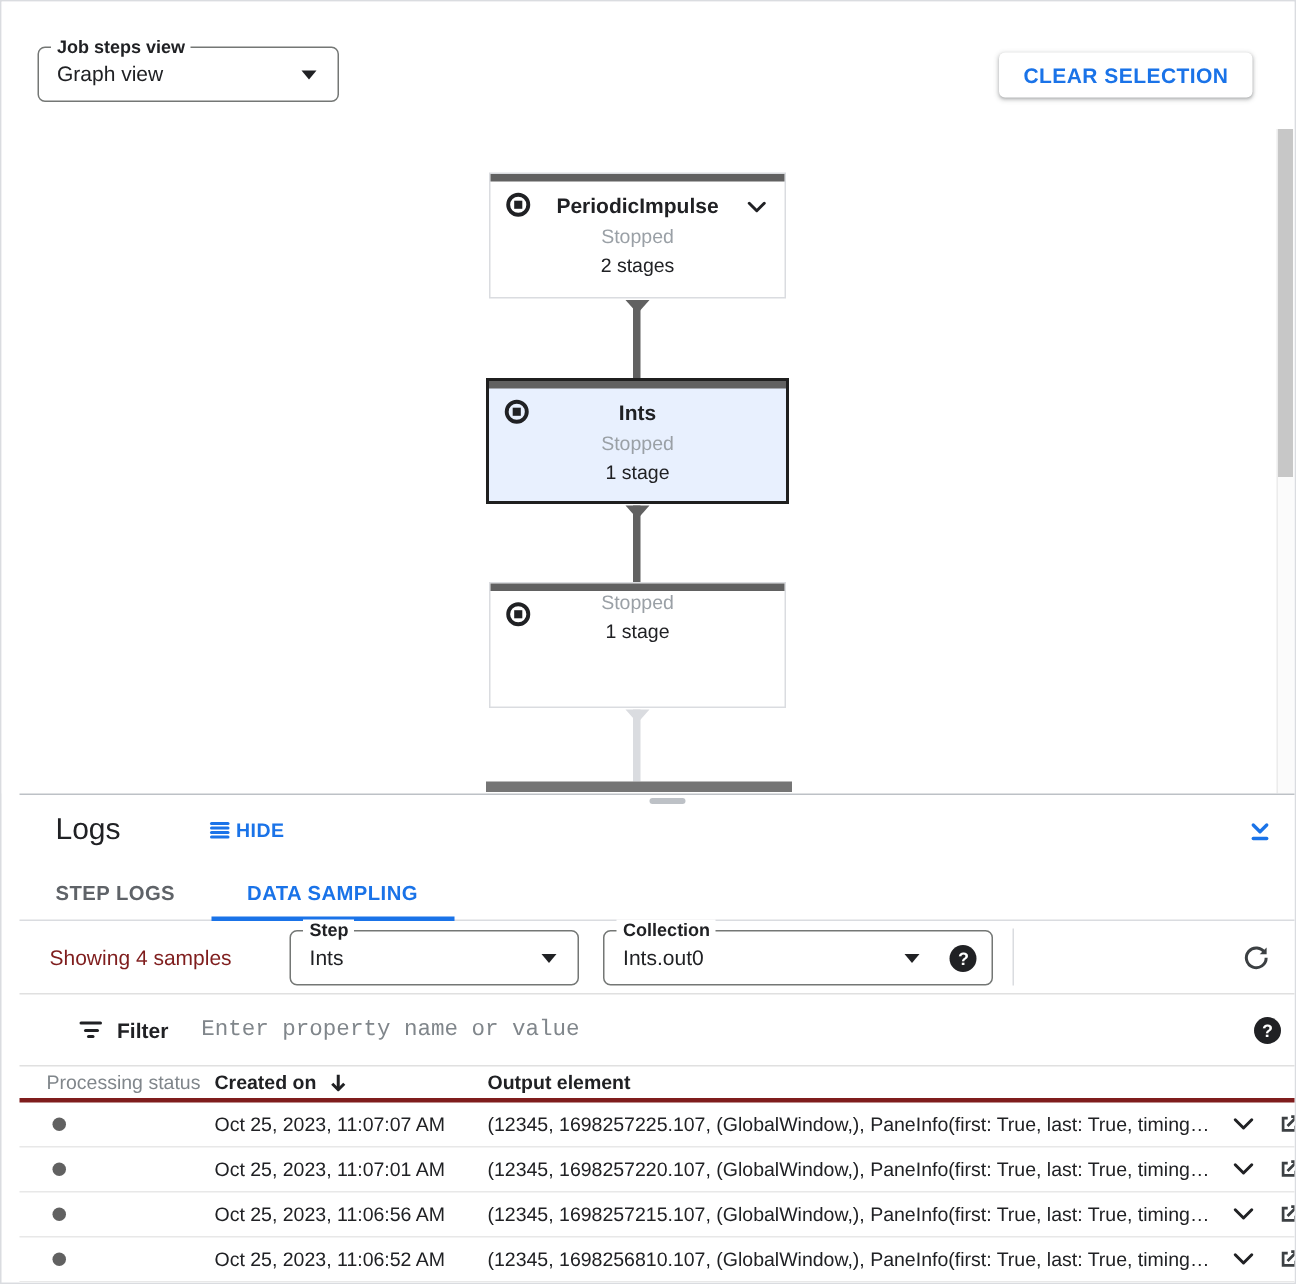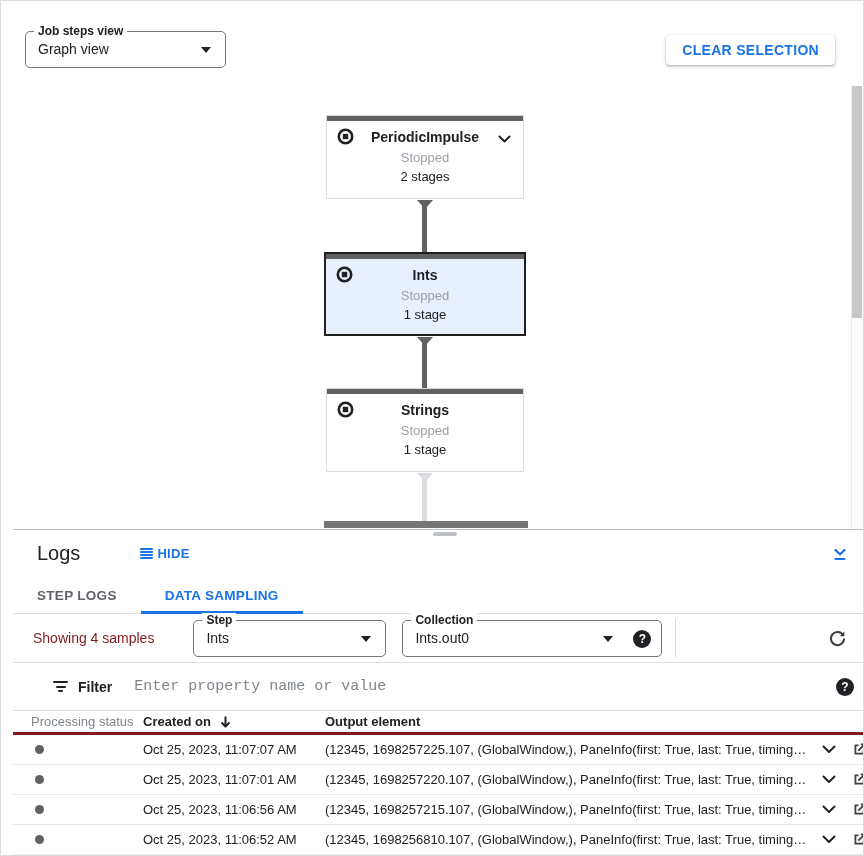--- a/index.html
+++ b/index.html
@@ -146,21 +146,20 @@
     <div class="edge-line edge-dark" style="top:336px; height:51px;"></div>
 
     <div class="node" style="top:387px;">
       <div class="node-bar"></div>
       <span class="stop-icon">
         <svg width="17" height="17" viewBox="0 0 17 17">
             <circle cx="8.5" cy="8.5" r="6.7" fill="none" stroke="#202124" stroke-width="2.6"></circle>
             <rect x="5.8" y="5.8" width="5.4" height="5.4" fill="#202124"></rect>
           </svg>
       </span>
-      <span class="node-title">Strings</span>
       <div class="node-status">Stopped</div>
       <div class="node-stages">1 stage</div>
     </div>
 
     <span class="edge-arrow arrow-light" style="top:472px;"></span>
     <div class="edge-line edge-light" style="top:472px; height:48px;"></div>
     <div class="partial-node-bar"></div>
 
     <div class="vscroll-track">
       <div class="vscroll-thumb"></div>

